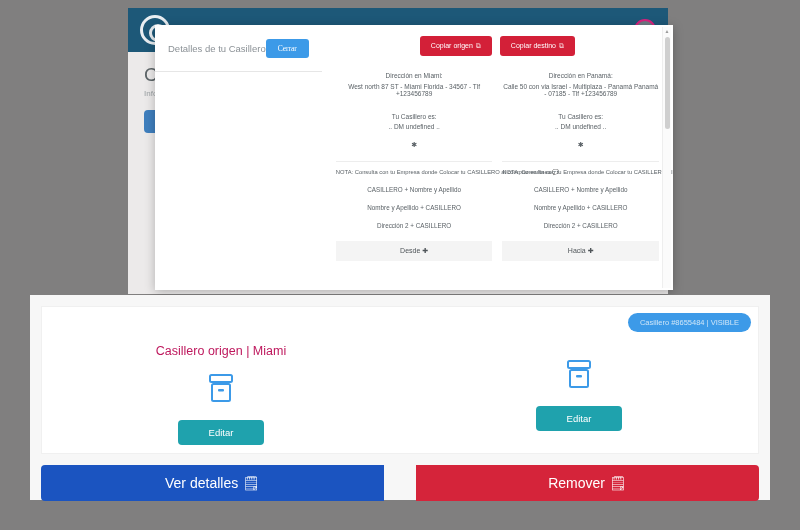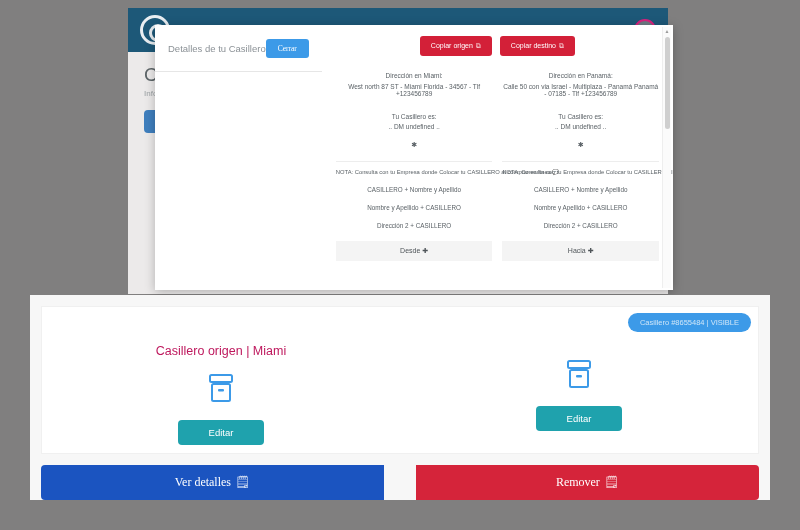--- a/index.html
+++ b/index.html
@@ -131,22 +131,22 @@
   .panel { flex: 1; text-align: center; }
   .panel-title { font-size: 12.5px; color: #be185d; }
   .box-icon { margin: 15px auto 0 auto; display: block; }
   .edit-btn {
     margin-top: 17px; background: #1fa2ad; color: #fff; border: none;
     font-size: 9.5px; padding: 7px 31px; border-radius: 4px;
     font-family: Liberation Sans, sans-serif; cursor: pointer;
   }
   #action-row { display: flex; margin-top: 11px; border-radius: 4px; overflow: hidden; }
   .action-btn {
-    flex: 1; border: none; color: #fff; font-size: 12px;
-    padding: 10px 0; font-family: Liberation Serif, serif; cursor: pointer;
+    flex: 1; border: none; color: #fff; font-size: 14px;
+    padding: 10px 0; font-family: Liberation Sans, sans-serif; cursor: pointer;
   }
   #btn-ver { background: #1b54c0; }
   #btn-rem { background: #d5243a; margin-left: 32px; }
   .action-btn .gl { margin-left: 4px; }
 </style>
 </head>
 <body>
 
 <div id="app-backdrop">
   <div id="app-topbar">

